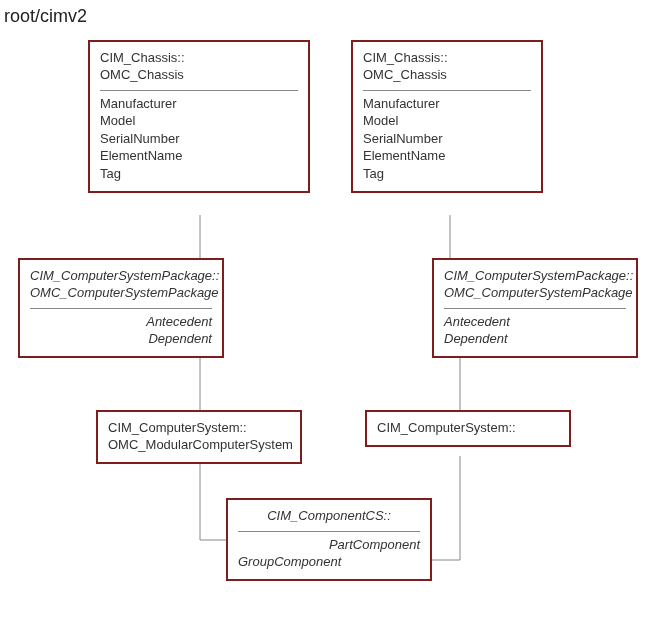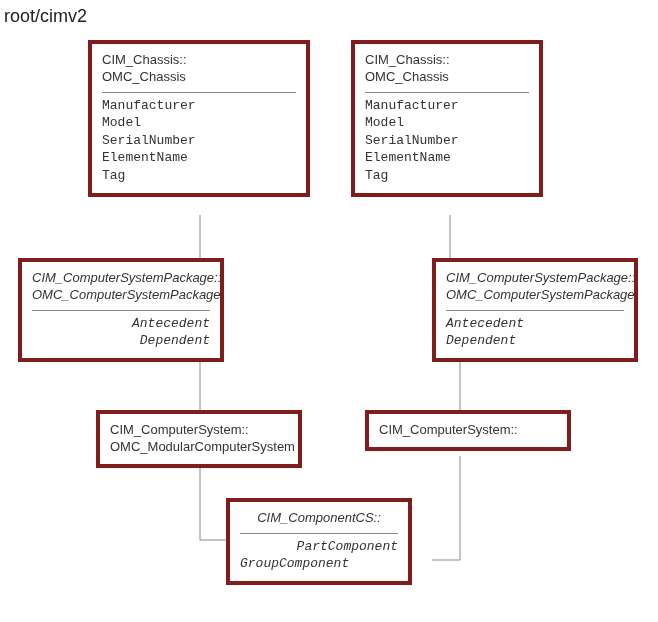--- a/index.html
+++ b/index.html
@@ -13,35 +13,34 @@
     height: 622px;
     position: relative;
   }
   .title {
     position: absolute;
     font-size: 18px;
     color: #222;
   }
   .box {
     position: absolute;
-    border: 4px solid #7f1d1d;
+    border: 2px solid #7f1d1d;
     background: #fff;
     padding: 8px 10px;
     box-sizing: border-box;
   }
   .box-header {
     line-height: 1.3;
   }
   .box-divider {
     border-top: 1px solid #888;
     margin: 6px 0 4px 0;
   }
   .attr {
     line-height: 1.35;
-    font-family: Liberation Mono, monospace;
   }
   .italic { font-style: italic; }
   .right { text-align: right; }
   svg.connectors {
     position: absolute;
     left: 0; top: 0;
     width: 658px; height: 622px;
     pointer-events: none;
   }
   svg.connectors line {
@@ -127,20 +126,20 @@
     <div>OMC_ModularComputerSystem</div>
   </div>
 </div>
 
 <div class="box" style="left:365px; top:410px; width:206px;">
   <div class="box-header">
     <div>CIM_ComputerSystem::</div>
   </div>
 </div>
 
-<div class="box italic" style="left:226px; top:498px; width:186px;">
+<div class="box italic" style="left:226px; top:498px; width:206px;">
   <div class="box-header" style="text-align:center;">
     <div>CIM_ComponentCS::</div>
   </div>
   <div class="box-divider"></div>
   <div class="attr right">PartComponent</div>
   <div class="attr">GroupComponent</div>
 </div>
 
 </body></html>

